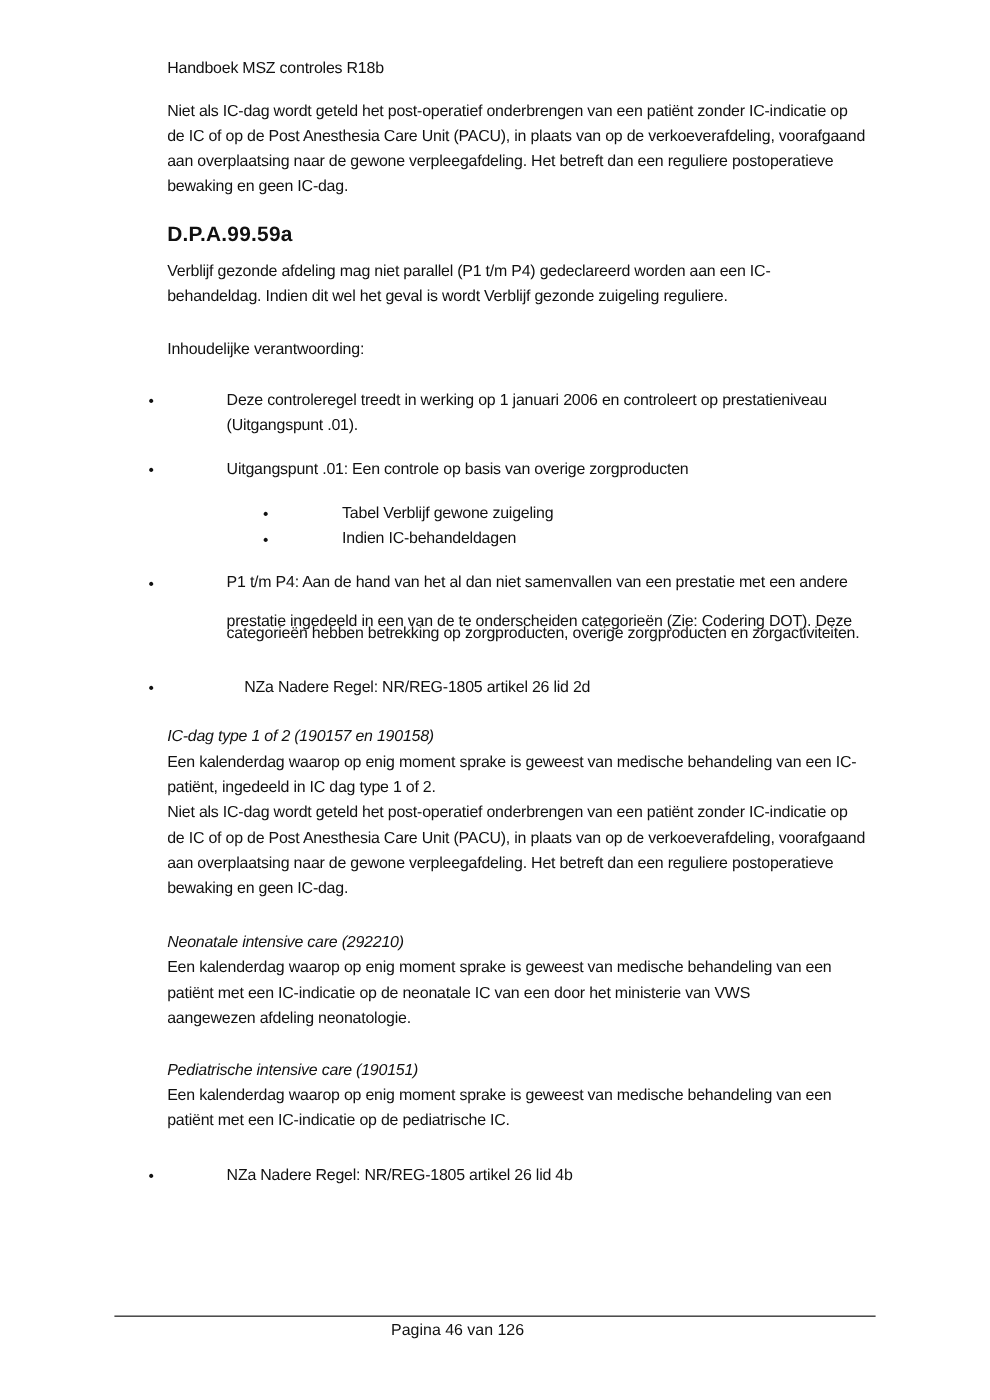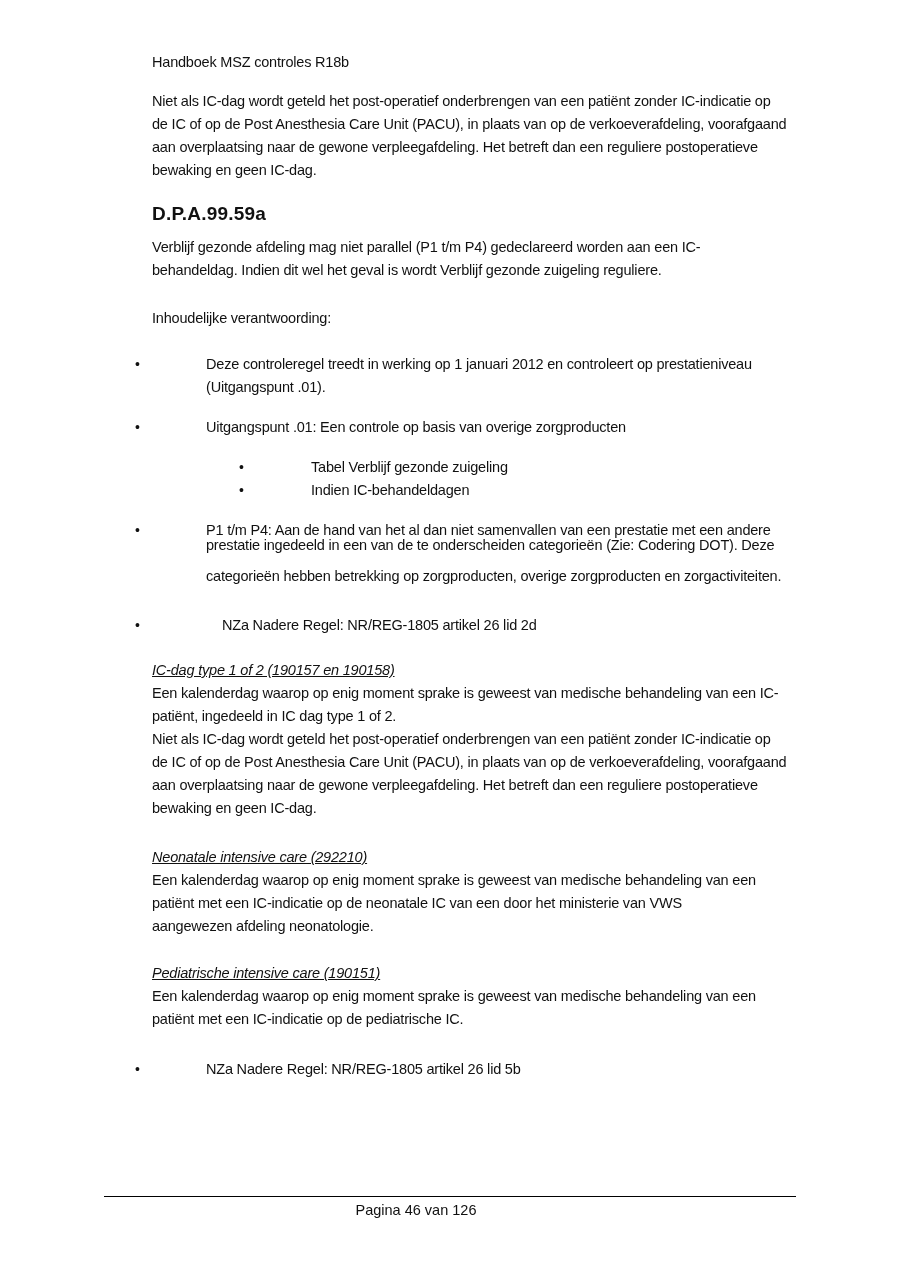--- a/index.html
+++ b/index.html
@@ -1,20 +1,20 @@
 <!DOCTYPE html>
 <html><head>
 <meta charset="utf-8">
 <style>
   html, body { margin: 0; padding: 0; background: #ffffff; }
   body { width: 900px; height: 1273px; position: relative; overflow: hidden;
          font-family: "Liberation Sans", "DejaVu Sans", sans-serif; color: #111; }
   .page { position: absolute; left: 108px; top: 0; width: 690px; }
   .t { position: absolute; left: 0; font-size: 14.5px; line-height: 23px; white-space: nowrap; letter-spacing: -0.2px; margin-left: 44px; }
-  .it { font-style: italic; text-decoration: underline; }
+  .it { font-style: italic; }
   .h2 { font-weight: bold; font-size: 19px; letter-spacing: 0.2px; }
   .bul { position: absolute; font-size: 14px; line-height: 23px; }
   .rule { position: absolute; left: 104px; width: 692px; top: 1196px; height: 0; border-top: 1.5px solid #000; }
   .footer { position: absolute; left: 0; width: 832px; top: 1200px; text-align: center; font-size: 14.5px; line-height: 20px; }
 </style>
 </head>
 <body>
 
 <div class="page">
 
@@ -32,39 +32,39 @@
   <div>
     <div class="t" style="top:236px">Verblijf gezonde afdeling mag niet parallel (P1 t/m P4) gedeclareerd worden aan een IC-</div>
     <div class="t" style="top:259px">behandeldag. Indien dit wel het geval is wordt Verblijf gezonde zuigeling reguliere.</div>
   </div>
 
   <div class="t" style="top:307px">Inhoudelijke verantwoording:</div>
 
   <div>
     <div>
       <span class="bul" style="left:27px;top:353px">•</span>
-      <div class="t" style="left:54px;top:353px">Deze controleregel treedt in werking op 1 januari 2012 en controleert op prestatieniveau</div>
+      <div class="t" style="left:54px;top:353px">Deze controleregel treedt in werking op 1 januari 2006 en controleert op prestatieniveau</div>
       <div class="t" style="left:54px;top:376px">(Uitgangspunt .01).</div>
     </div>
 
     <div>
       <span class="bul" style="left:27px;top:416px">•</span>
       <div class="t" style="left:54px;top:416px">Uitgangspunt .01: Een controle op basis van overige zorgproducten</div>
       <div>
         <span class="bul" style="left:131px;top:456px">•</span>
-        <div class="t" style="left:159px;top:456px">Tabel Verblijf gezonde zuigeling</div>
+        <div class="t" style="left:159px;top:456px">Tabel Verblijf gewone zuigeling</div>
         <span class="bul" style="left:131px;top:479px">•</span>
         <div class="t" style="left:159px;top:479px">Indien IC-behandeldagen</div>
       </div>
     </div>
 
     <div>
       <span class="bul" style="left:27px;top:519px">•</span>
       <div class="t" style="left:54px;top:519px">P1 t/m P4: Aan de hand van het al dan niet samenvallen van een prestatie met een andere</div>
-      <div class="t" style="left:54px;top:534px">prestatie ingedeeld in een van de te onderscheiden categorieën (Zie: Codering DOT). Deze</div>
+      <div class="t" style="left:54px;top:554px">prestatie ingedeeld in een van de te onderscheiden categorieën (Zie: Codering DOT). Deze</div>
       <div class="t" style="left:54px;top:565px">categorieën hebben betrekking op zorgproducten, overige zorgproducten en zorgactiviteiten.</div>
     </div>
 
     <div>
       <span class="bul" style="left:27px;top:614px">•</span>
       <div class="t" style="left:70px;top:614px">NZa Nadere Regel: NR/REG-1805 artikel 26 lid 2d</div>
     </div>
   </div>
 
   <div>
@@ -85,18 +85,18 @@
   </div>
 
   <div>
     <div class="t it" style="top:962px">Pediatrische intensive care (190151)</div>
     <div class="t" style="top:985px">Een kalenderdag waarop op enig moment sprake is geweest van medische behandeling van een</div>
     <div class="t" style="top:1008px">patiënt met een IC-indicatie op de pediatrische IC.</div>
   </div>
 
   <div>
     <span class="bul" style="left:27px;top:1058px">•</span>
-    <div class="t" style="left:54px;top:1058px">NZa Nadere Regel: NR/REG-1805 artikel 26 lid 5b</div>
+    <div class="t" style="left:54px;top:1058px">NZa Nadere Regel: NR/REG-1805 artikel 26 lid 4b</div>
   </div>
 </div>
 
 <div class="rule"></div>
 <div class="footer">Pagina 46 van 126</div>
 
 </body></html>

